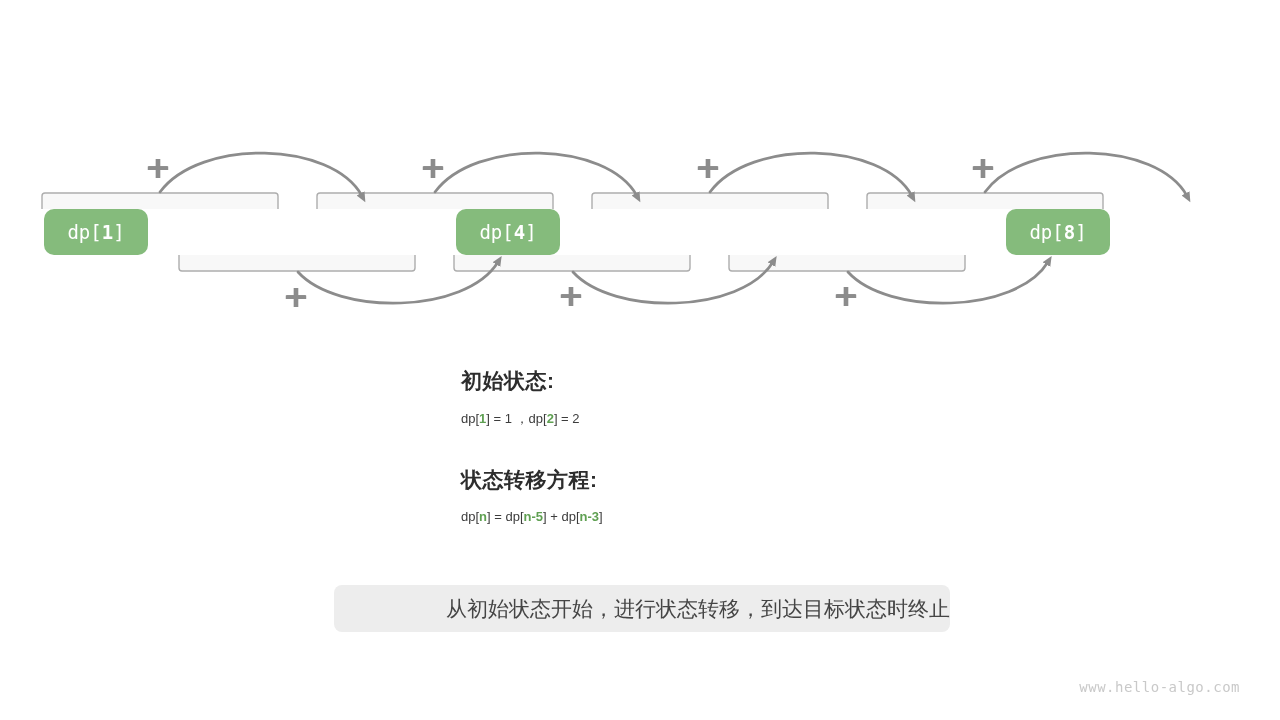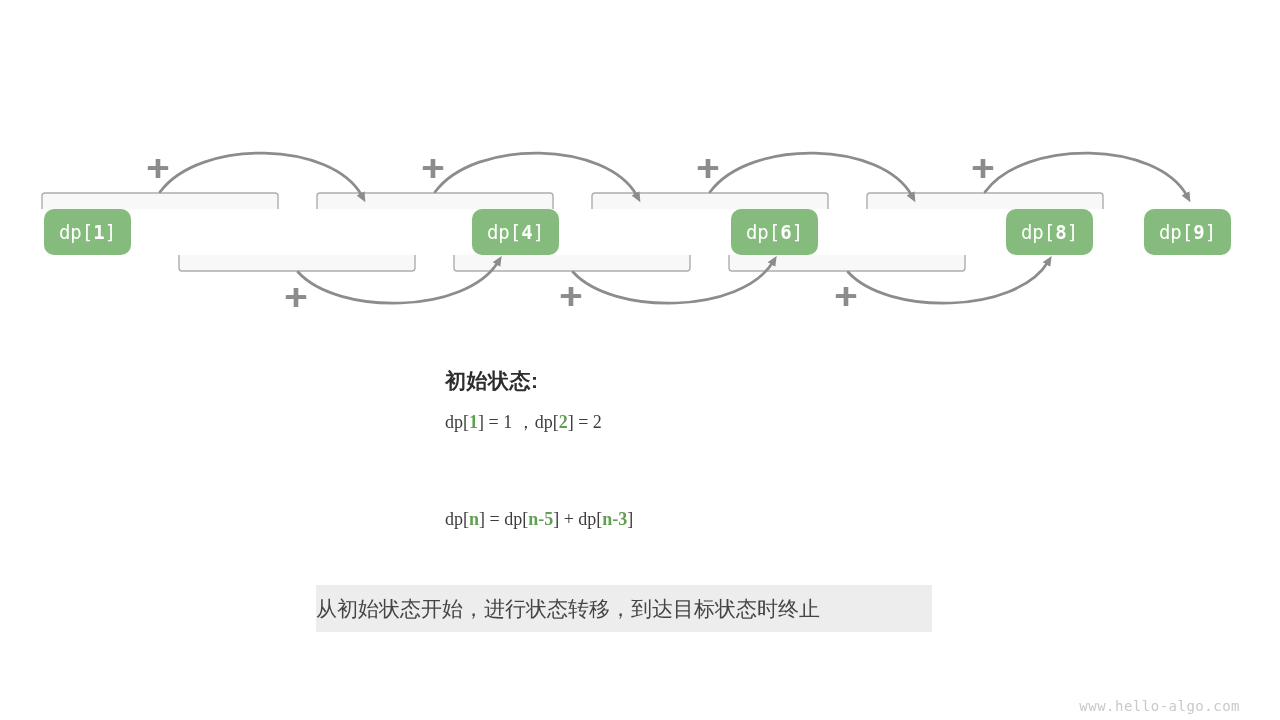--- a/index.html
+++ b/index.html
@@ -12,21 +12,21 @@
     overflow: hidden;
     font-family: "Liberation Sans", sans-serif;
   }
   svg.diagram-svg {
     position: absolute;
     left: 0; top: 0;
   }
   .dpbox {
     position: absolute;
     top: 209px;
-    width: 87px;
+    width: 104px;
     height: 46px;
     background: #85bb7c;
     border-radius: 10px;
     color: #ffffff;
     font-family: "DejaVu Sans Mono", "Liberation Mono", monospace;
     font-size: 19px;
     line-height: 46px;
     text-align: center;
     white-space: nowrap;
   }
@@ -34,56 +34,56 @@
   .plus {
     position: absolute;
     transform: translate(-50%, -50%);
     color: #8c8c8c;
     font-size: 31px;
     font-weight: bold;
     font-family: "DejaVu Sans", "Liberation Sans", sans-serif;
     text-shadow: 0.6px 0 0 #8c8c8c, -0.6px 0 0 #8c8c8c, 0 0.6px 0 #8c8c8c;
     line-height: 1;
   }
-  .textblock { position: absolute; left: 445px; }
+  .textblock { position: absolute; left: 461px; }
   .heading {
     font-size: 21px;
     font-weight: bold;
     color: #2d2d2d;
     letter-spacing: 0.5px;
   }
   .formula {
-    font-family: Liberation Serif, serif;
-    font-size: 18px;
+    font-family: Liberation Sans, sans-serif;
+    font-size: 13px;
     color: #3c3c3c;
     white-space: pre;
   }
   .formula .grn {
     color: #5fa052;
     font-weight: bold;
     font-style: normal;
   }
   .caption-pill {
     position: absolute;
-    left: 316px;
+    left: 334px;
     top: 585px;
     width: 616px;
     height: 47px;
     background: #ededed;
-    border-radius: 1px;
+    border-radius: 8px;
     color: #454545;
     font-size: 21px;
     line-height: 47px;
-    text-align: left;
+    text-align: right;
     white-space: nowrap;
   }
   .watermark {
     position: absolute;
     right: 40px;
-    top: 698px;
+    top: 679px;
     font-family: "DejaVu Sans Mono", "Liberation Mono", monospace;
     font-size: 14px;
     color: #c9c9c9;
     letter-spacing: 0.5px;
   }
 </style>
 </head>
 <body>
 
 <div class="canvas">
@@ -125,27 +125,26 @@
   <div class="plus" style="left:158px; top:167px">+</div>
   <div class="plus" style="left:433px; top:167px">+</div>
   <div class="plus" style="left:708px; top:167px">+</div>
   <div class="plus" style="left:983px; top:167px">+</div>
 
   <div class="plus" style="left:296px; top:296px">+</div>
   <div class="plus" style="left:571px; top:295px">+</div>
   <div class="plus" style="left:846px; top:295px">+</div>
 
   <div class="dpbox" style="left:44px"><span>dp[</span><b>1</b><span>]</span></div>
-  <div class="dpbox" style="left:472px"><span>dp[</span><b>4</b><span>]</span></div>
-  <div class="dpbox" style="left:731px"><span>dp[</span><b>6</b><span>]</span></div>
+  <div class="dpbox" style="left:456px"><span>dp[</span><b>4</b><span>]</span></div>
   <div class="dpbox" style="left:1006px"><span>dp[</span><b>8</b><span>]</span></div>
-  <div class="dpbox" style="left:1144px"><span>dp[</span><b>9</b><span>]</span></div>
 
   <div class="textblock heading" style="top:367px">初始状态:</div>
   <div class="textblock formula" style="top:410px"><span>dp[</span><span class="grn">1</span><span>] = 1 ，dp[</span><span class="grn">2</span><span>] = 2</span></div>
 
+  <div class="textblock heading" style="top:466px">状态转移方程:</div>
   <div class="textblock formula" style="top:509px"><span>dp[</span><span class="grn">n</span><span>] = dp[</span><span class="grn">n-5</span><span>] + dp[</span><span class="grn">n-3</span><span>]</span></div>
 
   <div class="caption-pill">从初始状态开始，进行状态转移，到达目标状态时终止</div>
 
   <div class="watermark">www.hello-algo.com</div>
 
 </div>
 
 </body></html>

